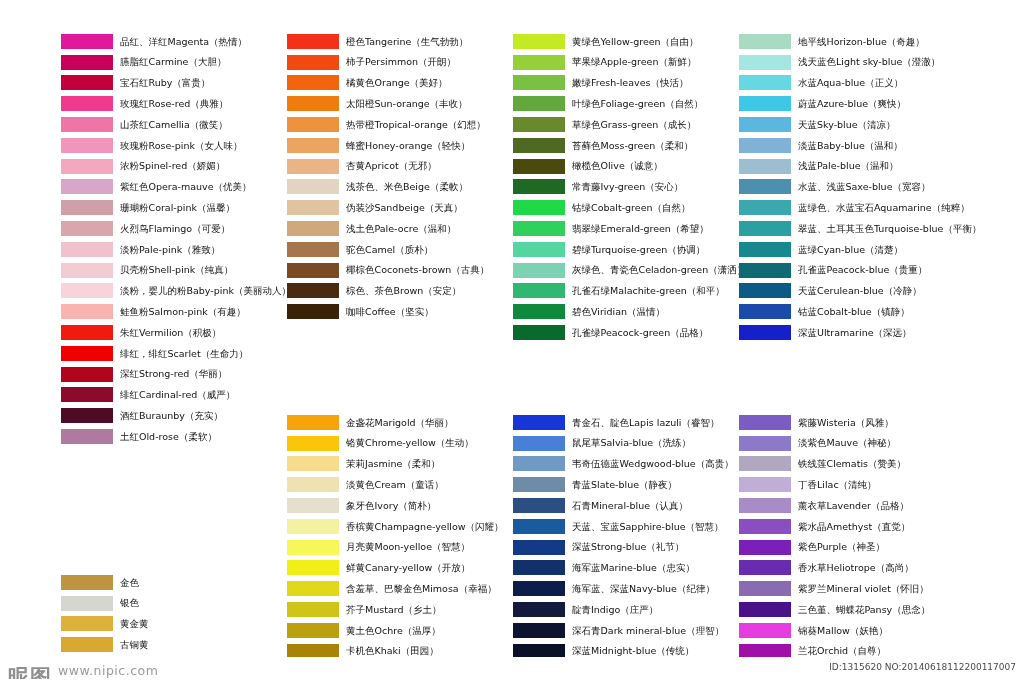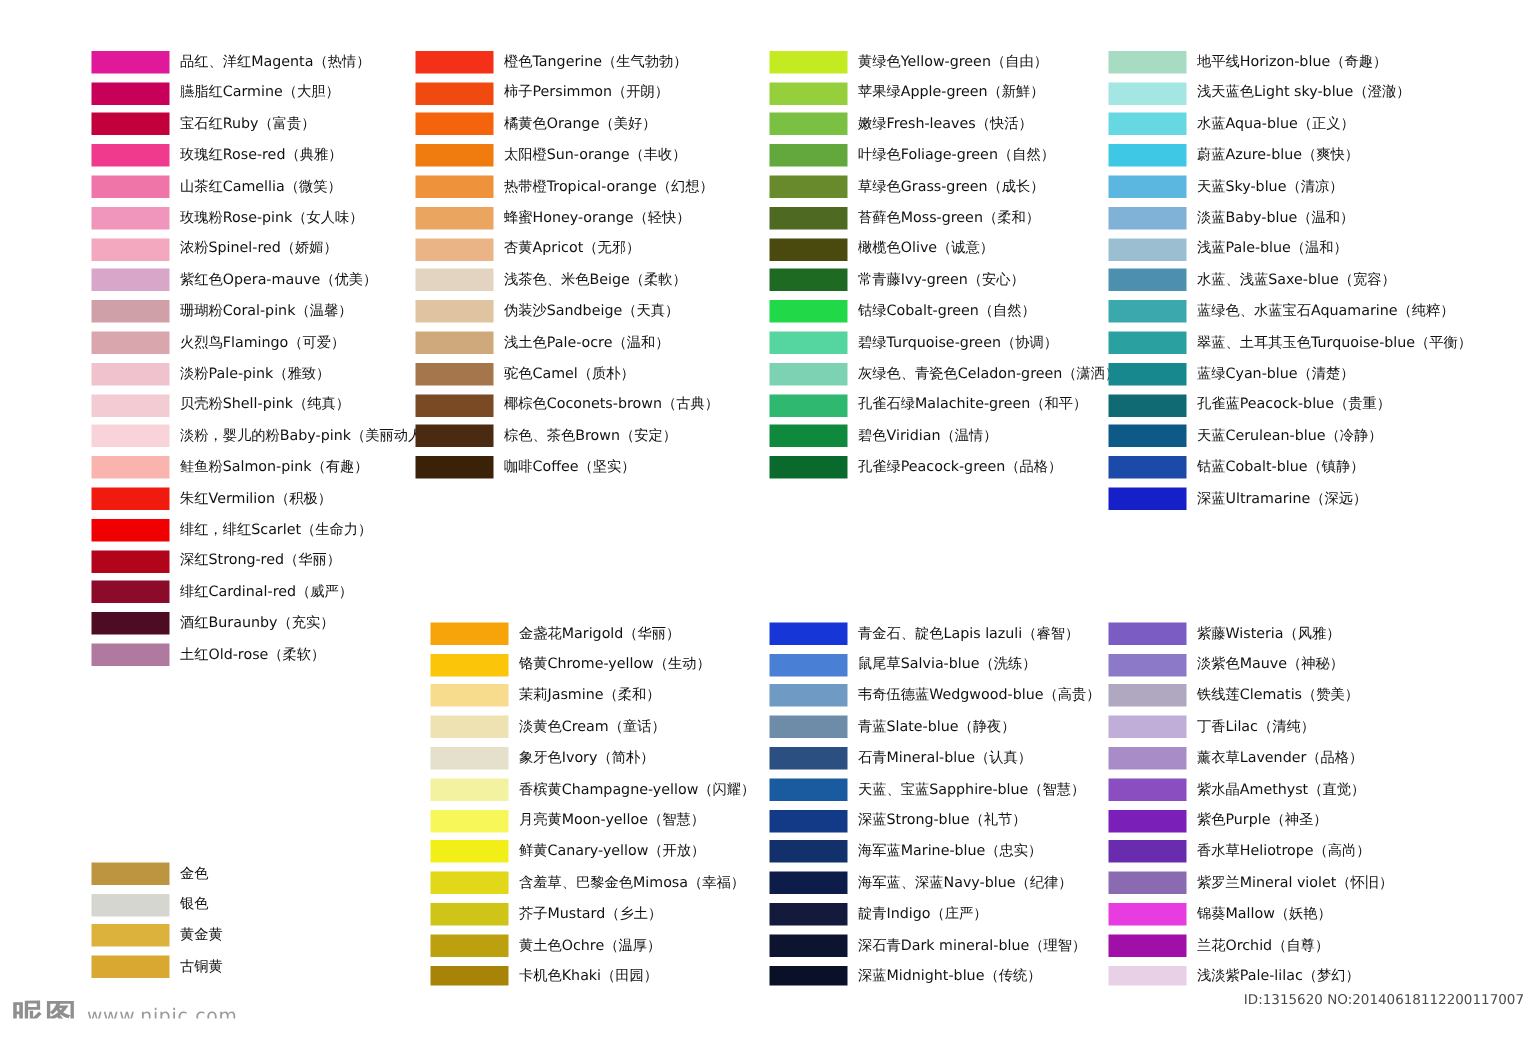--- a/index.html
+++ b/index.html
@@ -10,35 +10,35 @@
     position:relative;
     overflow:hidden;
   }
   .sheet{position:absolute;left:0;top:0;width:1024px;height:693px;}
   .col{position:absolute;}
   .row{display:flex;align-items:center;height:20.8px;}
   .sw{width:52px;height:15px;flex:0 0 52px;}
   .lbl{margin-left:7px;font-size:9.5px;color:#111;white-space:nowrap;line-height:1;}
   
   #c1{left:61px;top:31px;}
-  #c2{left:277px;top:31px;}
+  #c2{left:287px;top:31px;}
   #c3{left:513px;top:31px;}
   #c4{left:739px;top:31px;}
   #c5{left:287px;top:412px;}
   #c6{left:513px;top:412px;}
   #c7{left:739px;top:412px;}
   #c8{left:61px;top:572px;}
   
   .footer{
     position:absolute;left:0;bottom:0;width:1024px;height:36px;
     background:#ffffff;
   }
   .wm{
     position:absolute;left:8px;bottom:2px;
-    display:flex;align-items:center;
+    display:flex;align-items:flex-start;
   }
   .wm-logo{
     font-size:21px;font-weight:bold;color:#8f8f8f;letter-spacing:1px;
     font-family:"DejaVu Sans","Liberation Sans",sans-serif;
   }
   .wm-url{
     font-size:12.5px;color:#9a9a9a;margin-left:6px;margin-bottom:2px;letter-spacing:.5px;
   }
   .idtag{
     position:absolute;right:6px;bottom:20px;
@@ -226,20 +226,24 @@
       </div>
       <div class="row">
         <div class="sw" style="background: rgb(31, 106, 34);"></div>
         <div class="lbl">常青藤Ivy-green（安心）</div>
       </div>
       <div class="row">
         <div class="sw" style="background: rgb(32, 216, 72);"></div>
         <div class="lbl">钴绿Cobalt-green（自然）</div>
       </div>
       <div class="row">
+        <div class="sw" style="background: rgb(48, 208, 92);"></div>
+        <div class="lbl">翡翠绿Emerald-green（希望）</div>
+      </div>
+      <div class="row">
         <div class="sw" style="background: rgb(85, 214, 160);"></div>
         <div class="lbl">碧绿Turquoise-green（协调）</div>
       </div>
       <div class="row">
         <div class="sw" style="background: rgb(126, 210, 180);"></div>
         <div class="lbl">灰绿色、青瓷色Celadon-green（潇洒）</div>
       </div>
       <div class="row">
         <div class="sw" style="background: rgb(47, 184, 112);"></div>
         <div class="lbl">孔雀石绿Malachite-green（和平）</div>
@@ -444,20 +448,24 @@
         <div class="sw" style="background: rgb(122, 32, 184);"></div>
         <div class="lbl">紫色Purple（神圣）</div>
       </div>
       <div class="row">
         <div class="sw" style="background: rgb(106, 44, 174);"></div>
         <div class="lbl">香水草Heliotrope（高尚）</div>
       </div>
       <div class="row">
         <div class="sw" style="background: rgb(138, 106, 176);"></div>
         <div class="lbl">紫罗兰Mineral violet（怀旧）</div>
+      </div>
+      <div class="row">
+        <div class="sw" style="background: rgb(74, 18, 136);"></div>
+        <div class="lbl">三色堇、蝴蝶花Pansy（思念）</div>
       </div>
       <div class="row">
         <div class="sw" style="background: rgb(230, 60, 224);"></div>
         <div class="lbl">锦葵Mallow（妖艳）</div>
       </div>
       <div class="row">
         <div class="sw" style="background: rgb(160, 16, 168);"></div>
         <div class="lbl">兰花Orchid（自尊）</div>
       </div>
       <div class="row">

